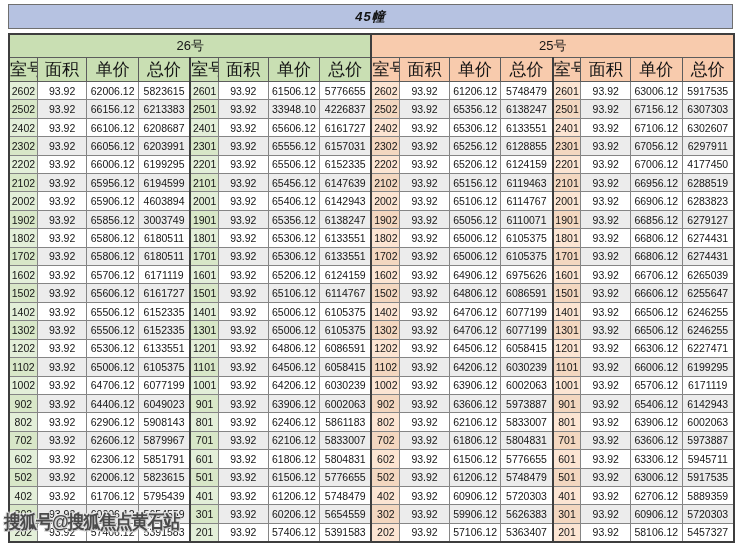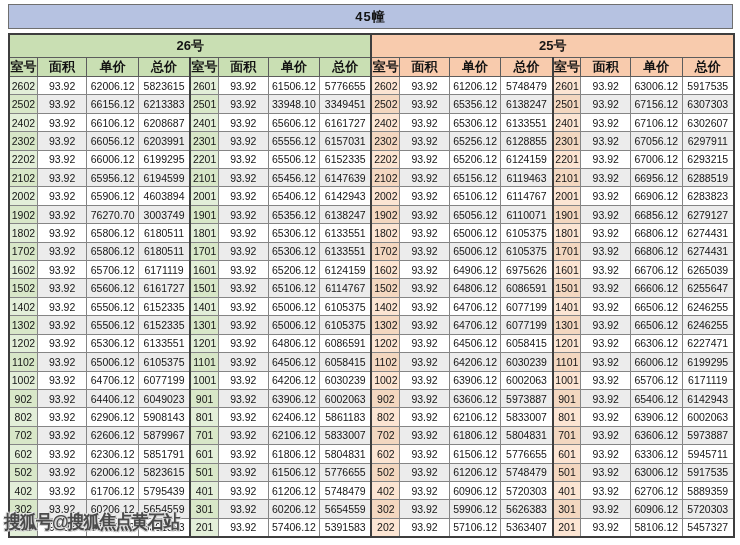--- a/index.html
+++ b/index.html
@@ -5,36 +5,37 @@
   html,body{margin:0;padding:0;width:740px;height:545px;background:#ffffff;overflow:hidden}
   body{font-family:"Liberation Sans","DejaVu Sans",sans-serif;position:relative;color:#141414}
 
   .title-bar{
     position:absolute;left:8px;top:4px;width:725px;height:25px;
     background:var(--title-bg,#b6c2e1);
     border:1px solid #6f6f6f;
     display:flex;align-items:center;justify-content:center;
     font-weight:bold;font-size:13px;letter-spacing:1px;
     box-sizing:border-box;
+    font-style:italic;
   }
 
   table.price-table{
     position:absolute;left:8px;top:33px;width:727px;
     border-collapse:collapse;table-layout:fixed;
     border:2px solid var(--grid-heavy,#3e3e3e);
   }
   th,td{
     border:1px solid var(--grid,#858585);
     text-align:center;vertical-align:middle;padding:0;
     overflow:hidden;white-space:nowrap;
   }
-  thead th{border-color:#5c5c5c;font-weight:bold}
+  thead th{border-color:#5c5c5c;font-weight:normal}
   thead tr.sec th{height:22px;font-size:13px}
   thead tr.sub th{height:19px;font-size:12px}
-  thead tr.cols th{height:15px;font-size:13px}
+  thead tr.cols th{height:15px;font-size:17px}
   tbody td{height:17.42px;font-size:10.5px}
 
   .green{background:var(--green-header,#c9dfb3)}
   .peach{background:var(--peach-header,#f8cbad)}
 
   tbody td{background:#ffffff}
   tbody tr.stripe td{background:var(--stripe,#ececec)}
   tbody td.room-g{background:var(--green-cell,#e3efd9)}
   tbody tr.stripe td.room-g{background:var(--green-cell-alt,#d8e7c8)}
   tbody td.room-p{background:var(--peach-cell,#fce5d3)}
@@ -119,21 +120,21 @@
         <td>5917535</td>
       </tr>
       <tr class="stripe">
         <td class="room-g">2502</td>
         <td>93.92</td>
         <td>66156.12</td>
         <td class="qend">6213383</td>
         <td class="room-g">2501</td>
         <td>93.92</td>
         <td>33948.10</td>
-        <td class="qend">3349451</td>
+        <td class="qend">4226837</td>
         <td class="room-p">2502</td>
         <td>93.92</td>
         <td>65356.12</td>
         <td class="qend">6138247</td>
         <td class="room-p">2501</td>
         <td>93.92</td>
         <td>67156.12</td>
         <td>6307303</td>
       </tr>
       <tr>
@@ -181,21 +182,21 @@
         <td>93.92</td>
         <td>65506.12</td>
         <td class="qend">6152335</td>
         <td class="room-p">2202</td>
         <td>93.92</td>
         <td>65206.12</td>
         <td class="qend">6124159</td>
         <td class="room-p">2201</td>
         <td>93.92</td>
         <td>67006.12</td>
-        <td>6293215</td>
+        <td>4177450</td>
       </tr>
       <tr class="stripe">
         <td class="room-g">2102</td>
         <td>93.92</td>
         <td>65956.12</td>
         <td class="qend">6194599</td>
         <td class="room-g">2101</td>
         <td>93.92</td>
         <td>65456.12</td>
         <td class="qend">6147639</td>
@@ -222,21 +223,21 @@
         <td>65106.12</td>
         <td class="qend">6114767</td>
         <td class="room-p">2001</td>
         <td>93.92</td>
         <td>66906.12</td>
         <td>6283823</td>
       </tr>
       <tr class="stripe">
         <td class="room-g">1902</td>
         <td>93.92</td>
-        <td>76270.70</td>
+        <td>65856.12</td>
         <td class="qend">3003749</td>
         <td class="room-g">1901</td>
         <td>93.92</td>
         <td>65356.12</td>
         <td class="qend">6138247</td>
         <td class="room-p">1902</td>
         <td>93.92</td>
         <td>65056.12</td>
         <td class="qend">6110071</td>
         <td class="room-p">1901</td>

